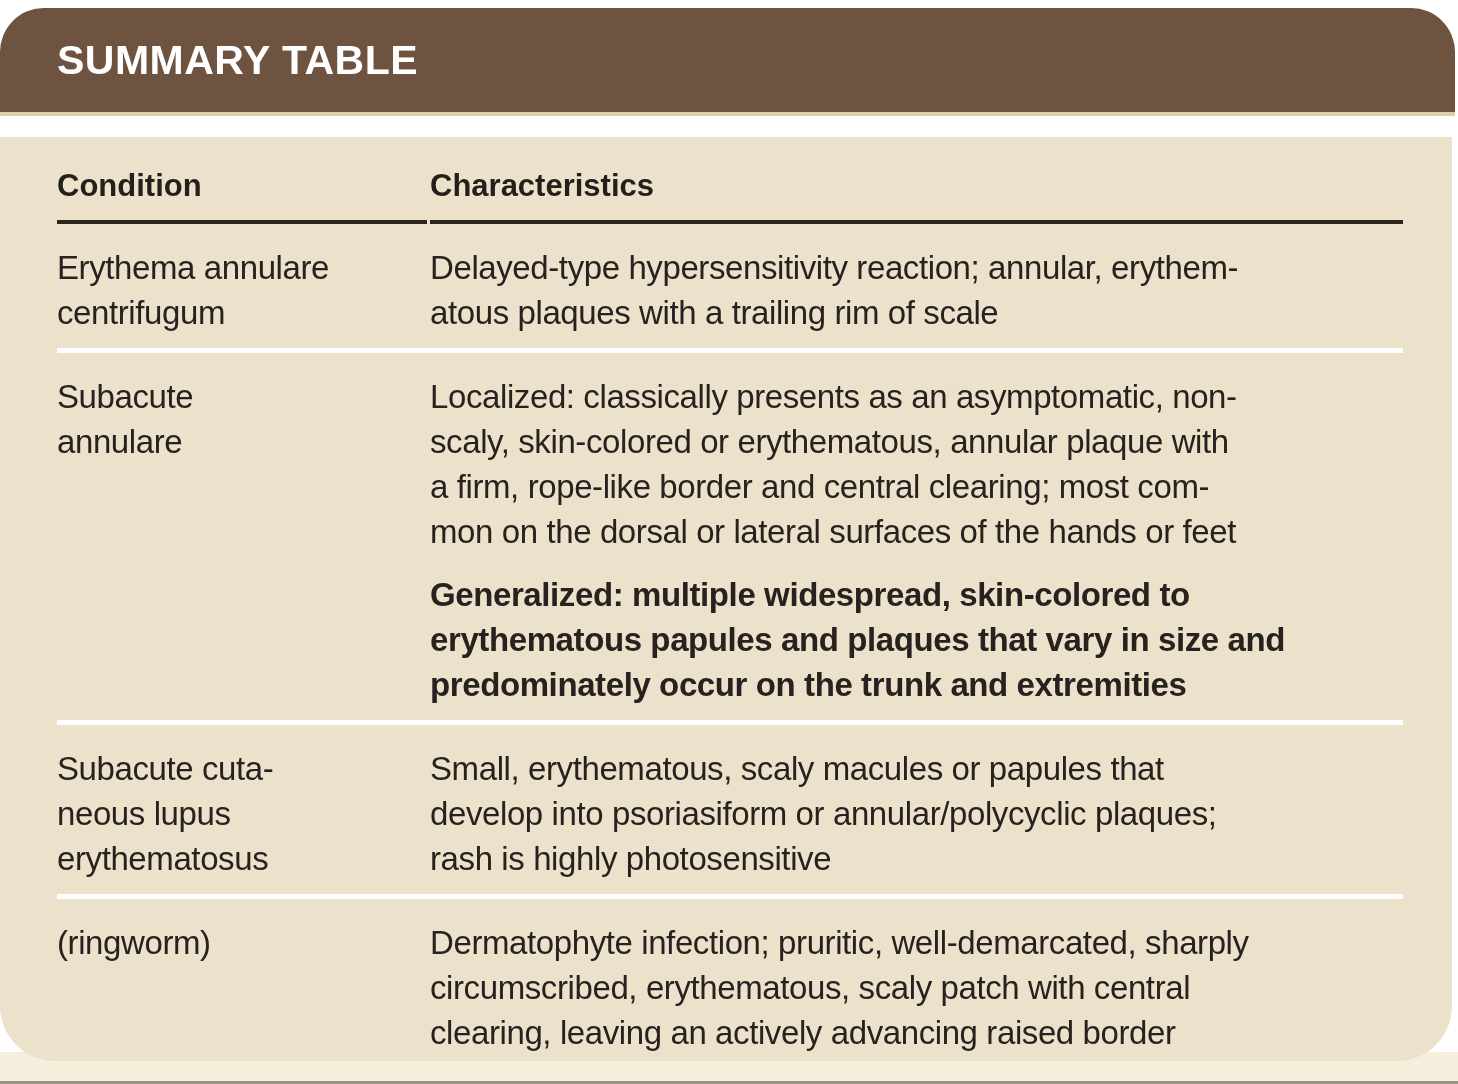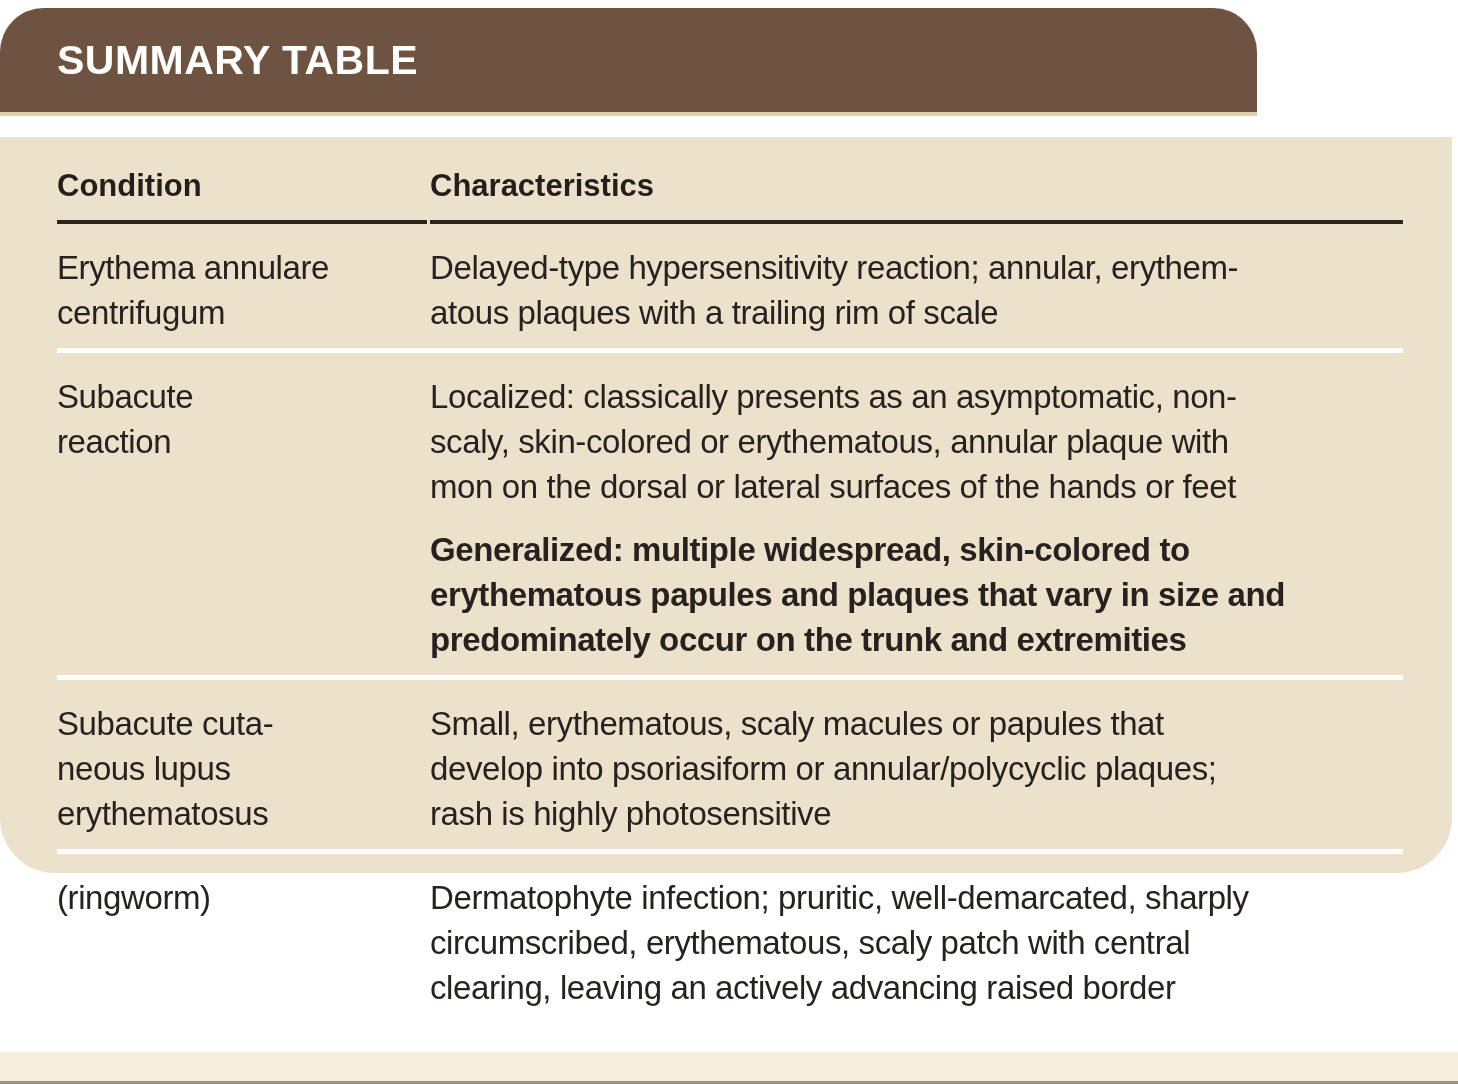--- a/index.html
+++ b/index.html
@@ -16,40 +16,40 @@
     position: absolute; left: 0; bottom: 0;
     width: 100%; height: 32px;
     background: #f6efde;
     border-bottom: 3px solid #9b9484;
     box-sizing: border-box;
     z-index: 0;
   }
 
   .card-header {
     position: absolute; left: 0; top: 8px;
-    width: 1257px; height: 108px;
+    width: 1455px; height: 108px;
     background: #6d5340;
     border-radius: 44px 44px 0 0;
     border-bottom: 4px solid #dfcfa9;
     box-sizing: border-box;
     z-index: 1;
   }
   .card-title {
     position: absolute; left: 57px; top: 50%;
     transform: translateY(-50%);
     color: #ffffff;
     font-size: 41px;
     font-weight: bold;
     letter-spacing: 0.5px;
     white-space: nowrap;
   }
 
   .panel {
     position: absolute; left: 0; top: 137px;
-    width: 1452px; height: 736px;
+    width: 1452px; height: 924px;
     background: #ece2cb;
     border-radius: 0 0 55px 55px;
     z-index: 1;
   }
 
   .tbl {
     position: absolute; left: 57px; top: 0;
     width: 1346px;
   }
 
@@ -118,27 +118,28 @@
         </p>
       </div>
     </div>
 
     <div class="divider"></div>
 
     <div class="row">
       <div class="cell">
         <p class="para">
           <span class="ln">Subacute</span>
-          <span class="ln">reaction</span>
+          <span class="ln">annulare</span>
         </p>
       </div>
       <div class="cell">
         <p class="para">
           <span class="ln">Localized: classically presents as an asymptomatic, non-</span>
           <span class="ln">scaly, skin-colored or erythematous, annular plaque with</span>
+          <span class="ln">a firm, rope-like border and central clearing; most com-</span>
           <span class="ln">mon on the dorsal or lateral surfaces of the hands or feet</span>
         </p>
         <p class="para">
           <span class="ln">Generalized: multiple widespread, skin-colored to</span>
           <span class="ln">erythematous papules and plaques that vary in size and</span>
           <span class="ln">predominately occur on the trunk and extremities</span>
         </p>
       </div>
     </div>
 

